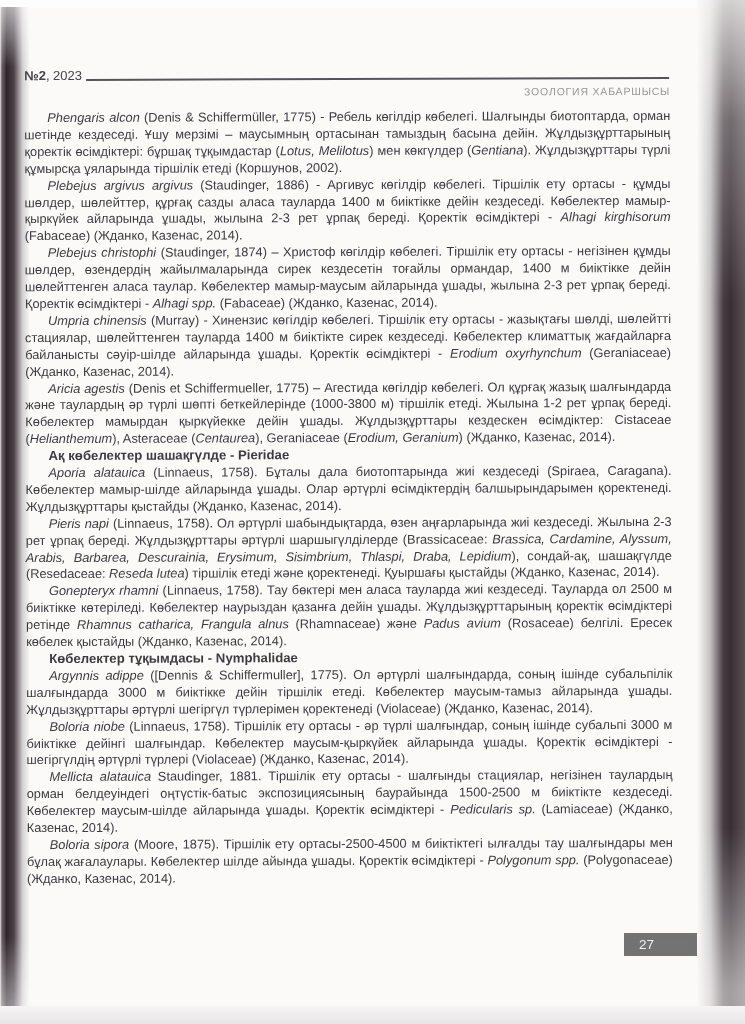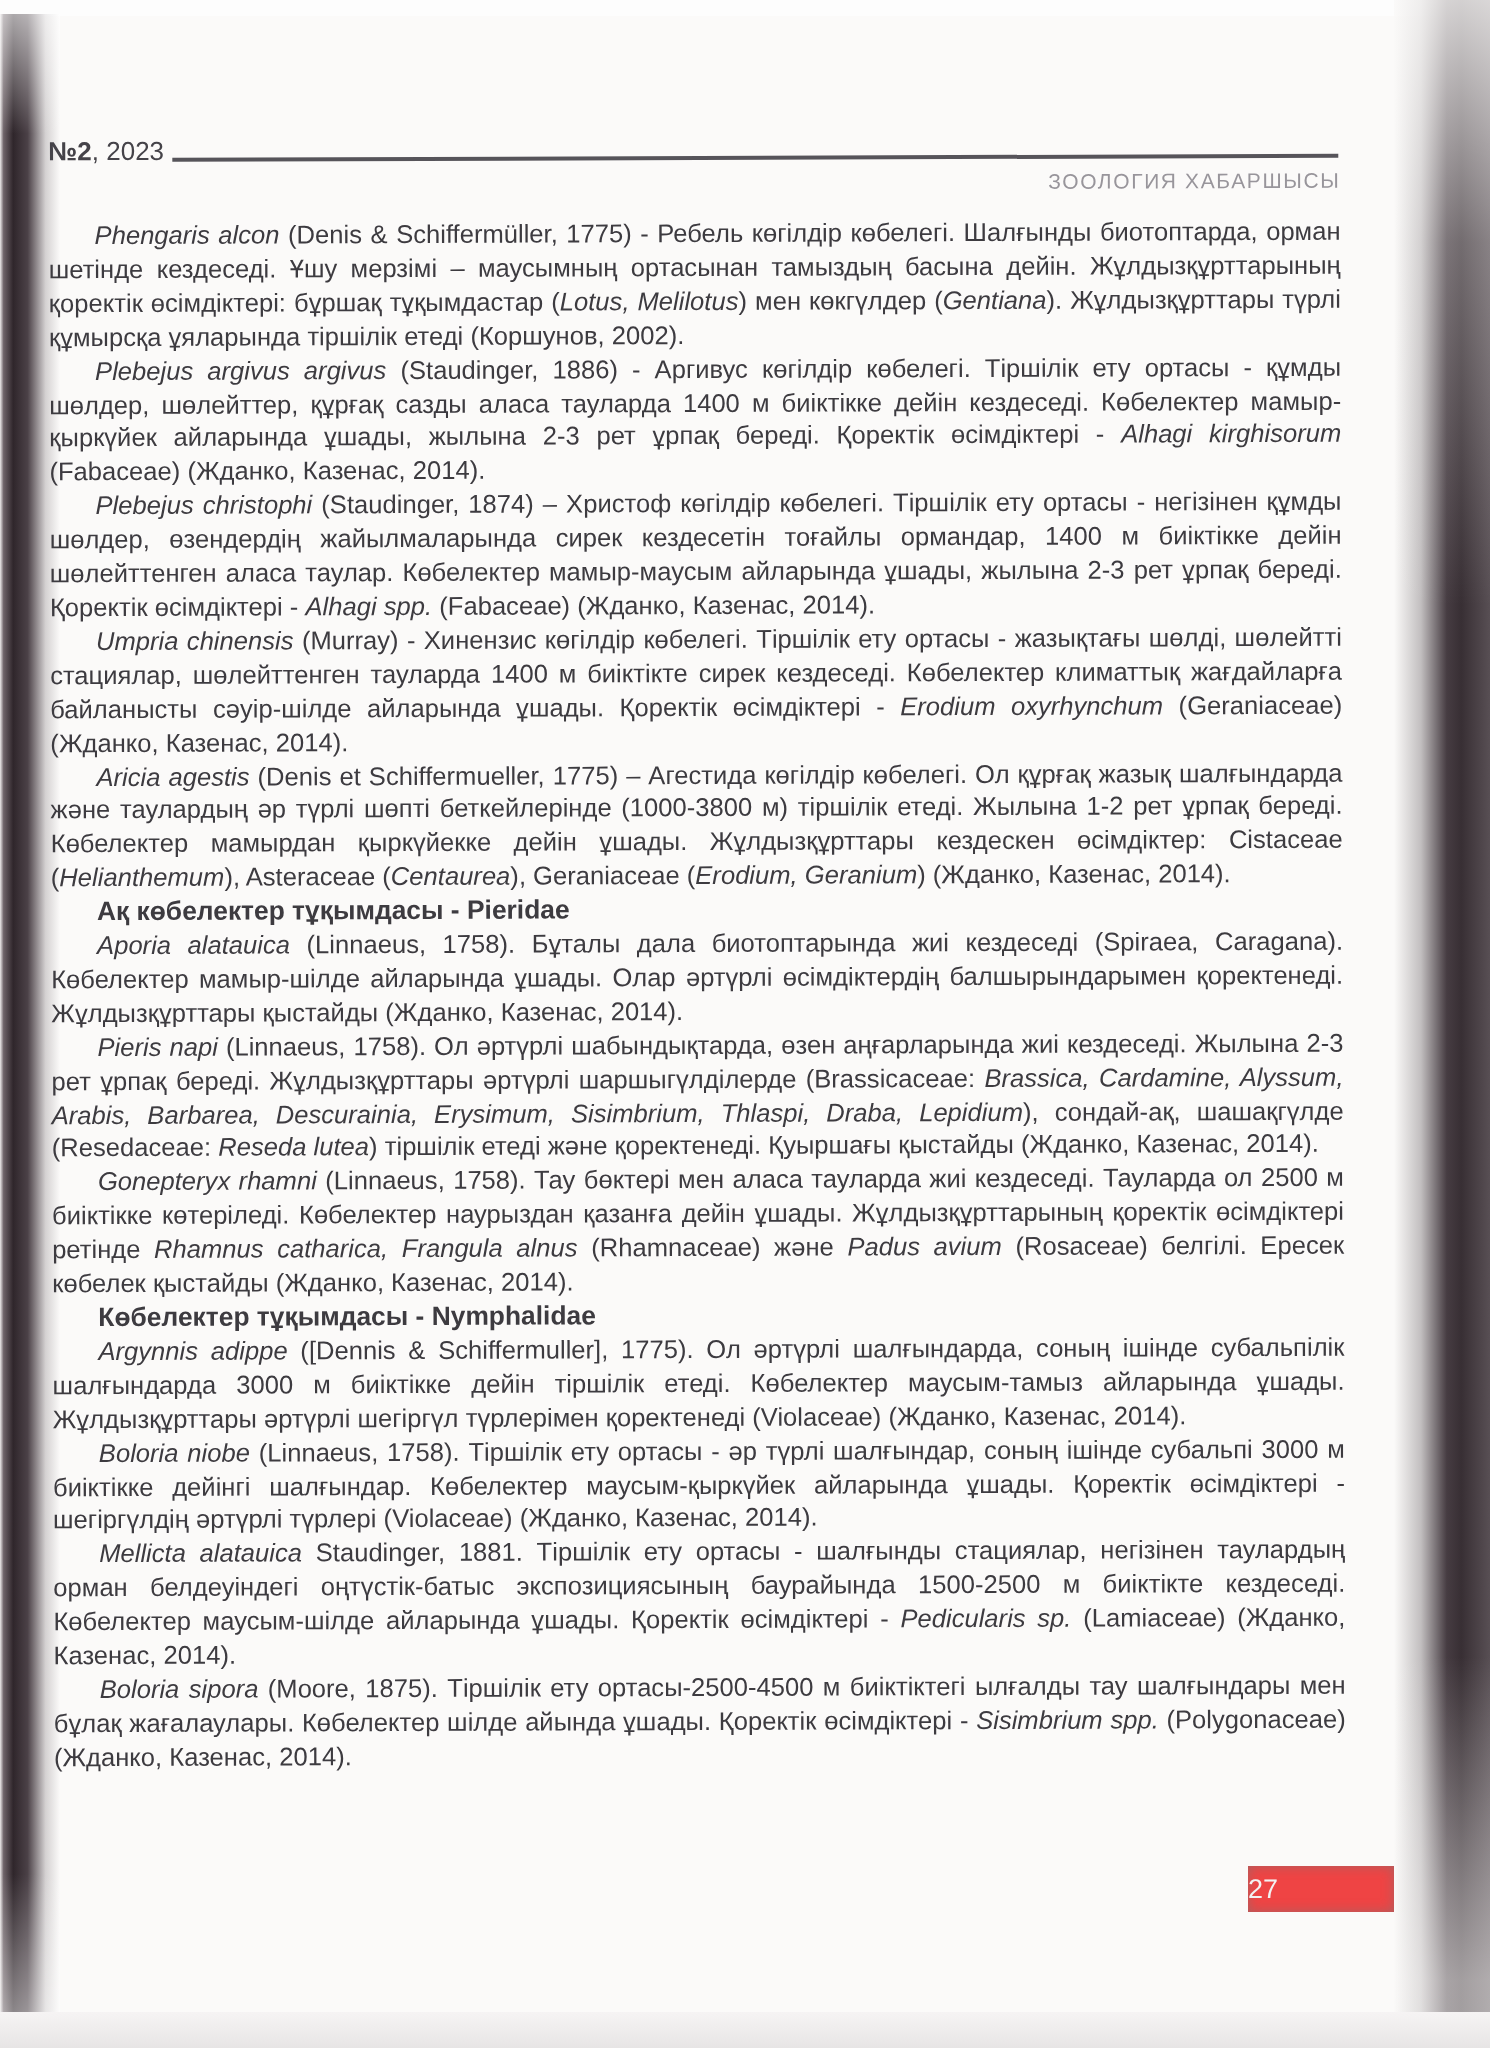--- a/index.html
+++ b/index.html
@@ -38,22 +38,22 @@
   .journal-subtitle { text-align: right; font-size: 10.5px; color: #98959b;
     letter-spacing: 0.8px; margin-top: 2px; }
 
   .article { margin-top: 11px; }
   .article p { margin: 0; text-indent: 23px; font-size: 12.8px; line-height: 16.9px;
     text-align: justify; }
   .article p.heading { font-weight: bold; text-align: left; font-size: 13.2px; }
   .it { font-style: italic; }
 
   .page-badge { position: absolute; left: 624px; top: 933px; width: 73px; height: 23px;
-    background: #ef4444; color: #f3f2f2; font-size: 13.5px; line-height: 23px;
-    box-shadow: inset 0 0 6px rgba(120,116,117,0.6); }
+    background: #737373; color: #f3f2f2; font-size: 13.5px; line-height: 23px;
+    padding-left: 15px; box-shadow: inset 0 0 6px rgba(120,116,117,0.6); }
 </style>
 </head>
 <body>
 
 <div class="band-top"></div>
 <div class="edge-left"></div>
 <div class="edge-right"></div>
 <div class="band-bottom"></div>
 
 <div class="content">
@@ -64,27 +64,27 @@
     </div>
     <div class="journal-subtitle">ЗООЛОГИЯ ХАБАРШЫСЫ</div>
   </div>
 
   <div class="article">
       <p class="body-par"><span class="it">Phengaris alcon</span><span> (Denis &amp; Schiffermüller, 1775) - Ребель көгілдір көбелегі. Шалғынды биотоптарда, орман шетінде кездеседі. Ұшу мерзімі – маусымның ортасынан тамыздың басына дейін. Жұлдызқұрттарының қоректік өсімдіктері: бұршақ тұқымдастар (</span><span class="it">Lotus, Melilotus</span><span>) мен көкгүлдер (</span><span class="it">Gentiana</span><span>). Жұлдызқұрттары түрлі құмырсқа ұяларында тіршілік етеді (Коршунов, 2002).</span></p>
       <p class="body-par"><span class="it">Plebejus argivus argivus</span><span> (Staudinger, 1886) - Аргивус көгілдір көбелегі. Тіршілік ету ортасы - құмды шөлдер, шөлейттер, құрғақ сазды аласа тауларда 1400 м биіктікке дейін кездеседі. Көбелектер мамыр-қыркүйек айларында ұшады, жылына 2-3 рет ұрпақ береді. Қоректік өсімдіктері - </span><span class="it">Alhagi kirghisorum</span><span> (Fabaceae) (Жданко, Казенас, 2014).</span></p>
       <p class="body-par"><span class="it">Plebejus christophi</span><span> (Staudinger, 1874) – Христоф көгілдір көбелегі. Тіршілік ету ортасы - негізінен құмды шөлдер, өзендердің жайылмаларында сирек кездесетін тоғайлы ормандар, 1400 м биіктікке дейін шөлейттенген аласа таулар. Көбелектер мамыр-маусым айларында ұшады, жылына 2-3 рет ұрпақ береді. Қоректік өсімдіктері - </span><span class="it">Alhagi spp.</span><span> (Fabaceae) (Жданко, Казенас, 2014).</span></p>
       <p class="body-par"><span class="it">Umpria chinensis</span><span> (Murray) - Хинензис көгілдір көбелегі. Тіршілік ету ортасы - жазықтағы шөлді, шөлейтті стациялар, шөлейттенген тауларда 1400 м биіктікте сирек кездеседі. Көбелектер климаттық жағдайларға байланысты сәуір-шілде айларында ұшады. Қоректік өсімдіктері - </span><span class="it">Erodium oxyrhynchum</span><span> (Geraniaceae) (Жданко, Казенас, 2014).</span></p>
       <p class="body-par"><span class="it">Aricia agestis</span><span> (Denis et Schiffermueller, 1775) – Агестида көгілдір көбелегі. Ол құрғақ жазық шалғындарда және таулардың әр түрлі шөпті беткейлерінде (1000-3800 м) тіршілік етеді. Жылына 1-2 рет ұрпақ береді. Көбелектер мамырдан қыркүйекке дейін ұшады. Жұлдызқұрттары кездескен өсімдіктер: Cistaceae (</span><span class="it">Helianthemum</span><span>), Asteraceae (</span><span class="it">Centaurea</span><span>), Geraniaceae (</span><span class="it">Erodium, Geranium</span><span>) (Жданко, Казенас, 2014).</span></p>
-      <p class="heading"><span>Ақ көбелектер тұқымдасы - Pieridae</span></p>
+      <p class="heading"><span>Ақ көбелектер шашақгүлде - Pieridae</span></p>
       <p class="body-par"><span class="it">Aporia alatauica</span><span> (Linnaeus, 1758). Бұталы дала биотоптарында жиі кездеседі (Spiraea, Caragana). Көбелектер мамыр-шілде айларында ұшады. Олар әртүрлі өсімдіктердің балшырындарымен қоректенеді. Жұлдызқұрттары қыстайды (Жданко, Казенас, 2014).</span></p>
       <p class="body-par"><span class="it">Pieris napi</span><span> (Linnaeus, 1758). Ол әртүрлі шабындықтарда, өзен аңғарларында жиі кездеседі. Жылына 2-3 рет ұрпақ береді. Жұлдызқұрттары әртүрлі шаршыгүлділерде (Brassicaceae: </span><span class="it">Brassica, Cardamine, Alyssum, Arabis, Barbarea, Descurainia, Erysimum, Sisimbrium, Thlaspi, Draba, Lepidium</span><span>), сондай-ақ, шашақгүлде (Resedaceae: </span><span class="it">Reseda lutea</span><span>) тіршілік етеді және қоректенеді. Қуыршағы қыстайды (Жданко, Казенас, 2014).</span></p>
       <p class="body-par"><span class="it">Gonepteryx rhamni</span><span> (Linnaeus, 1758). Тау бөктері мен аласа тауларда жиі кездеседі. Тауларда ол 2500 м биіктікке көтеріледі. Көбелектер наурыздан қазанға дейін ұшады. Жұлдызқұрттарының қоректік өсімдіктері ретінде </span><span class="it">Rhamnus catharica, Frangula alnus</span><span> (Rhamnaceae) және </span><span class="it">Padus avium</span><span> (Rosaceae) белгілі. Ересек көбелек қыстайды (Жданко, Казенас, 2014).</span></p>
       <p class="heading"><span>Көбелектер тұқымдасы - Nymphalidae</span></p>
       <p class="body-par"><span class="it">Argynnis adippe</span><span> ([Dennis &amp; Schiffermuller], 1775). Ол әртүрлі шалғындарда, соның ішінде субальпілік шалғындарда 3000 м биіктікке дейін тіршілік етеді. Көбелектер маусым-тамыз айларында ұшады. Жұлдызқұрттары әртүрлі шегіргүл түрлерімен қоректенеді (Violaceae) (Жданко, Казенас, 2014).</span></p>
       <p class="body-par"><span class="it">Boloria niobe</span><span> (Linnaeus, 1758). Тіршілік ету ортасы - әр түрлі шалғындар, соның ішінде субальпі 3000 м биіктікке дейінгі шалғындар. Көбелектер маусым-қыркүйек айларында ұшады. Қоректік өсімдіктері - шегіргүлдің әртүрлі түрлері (Violaceae) (Жданко, Казенас, 2014).</span></p>
       <p class="body-par"><span class="it">Mellicta alatauica</span><span> Staudinger, 1881. Тіршілік ету ортасы - шалғынды стациялар, негізінен таулардың орман белдеуіндегі оңтүстік-батыс экспозициясының баурайында 1500-2500 м биіктікте кездеседі. Көбелектер маусым-шілде айларында ұшады. Қоректік өсімдіктері - </span><span class="it">Pedicularis sp.</span><span> (Lamiaceae) (Жданко, Казенас, 2014).</span></p>
-      <p class="body-par"><span class="it">Boloria sipora</span><span> (Moore, 1875). Тіршілік ету ортасы-2500-4500 м биіктіктегі ылғалды тау шалғындары мен бұлақ жағалаулары. Көбелектер шілде айында ұшады. Қоректік өсімдіктері - </span><span class="it">Sisimbrium spp.</span><span> (Polygonaceae) (Жданко, Казенас, 2014).</span></p>
+      <p class="body-par"><span class="it">Boloria sipora</span><span> (Moore, 1875). Тіршілік ету ортасы-2500-4500 м биіктіктегі ылғалды тау шалғындары мен бұлақ жағалаулары. Көбелектер шілде айында ұшады. Қоректік өсімдіктері - </span><span class="it">Polygonum spp.</span><span> (Polygonaceae) (Жданко, Казенас, 2014).</span></p>
     </div>
 </div>
 
 <div class="page-badge">
   <span>27</span>
 </div>
 
 </body></html>

